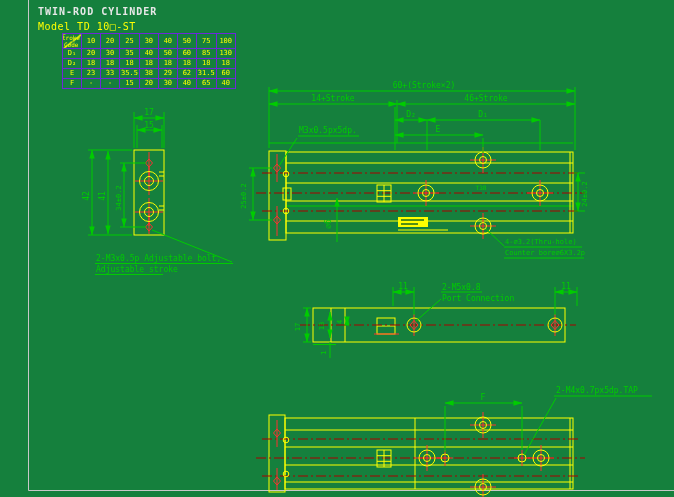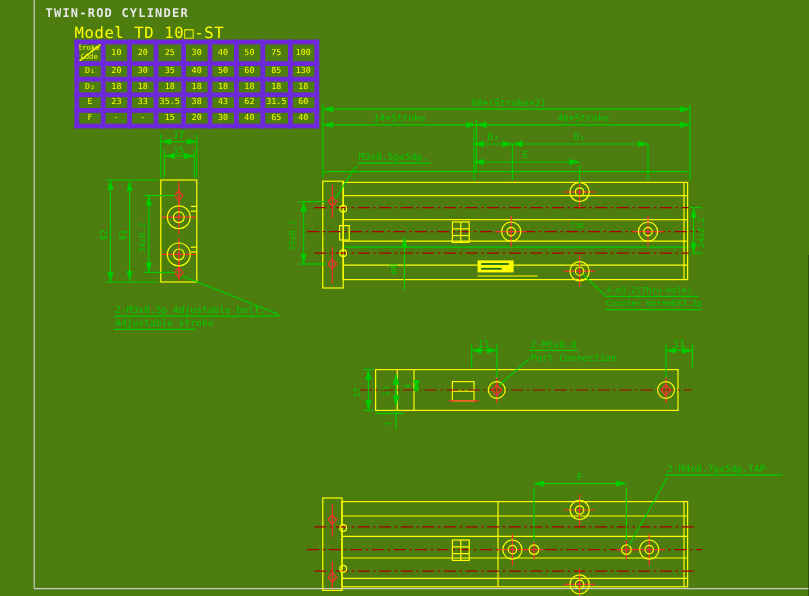--- a/index.html
+++ b/index.html
@@ -1,22 +1,22 @@
 <!DOCTYPE html>
 <html><head>
 <meta charset="utf-8">
 <style>
   html,body{margin:0;padding:0;background:#000;}
-  #screen{position:relative;width:674px;height:497px;background:#4d7c0f;overflow:hidden;
+  #screen{position:relative;width:674px;height:497px;background:#15803d;overflow:hidden;
           font-family:"DejaVu Sans Mono","DejaVu Sans",monospace;}
   .title{position:absolute;left:38px;top:6px;color:#e8e8e8;font-size:10px;font-weight:bold;letter-spacing:1px;white-space:pre;}
-  .model{position:absolute;left:38px;top:21px;color:#ffff00;font-size:13px;letter-spacing:0.5px;white-space:pre;margin-left:24px;}
+  .model{position:absolute;left:38px;top:21px;color:#ffff00;font-size:10px;letter-spacing:0.5px;white-space:pre;}
   table.spec{position:absolute;left:62px;top:33px;border-collapse:collapse;color:#ffff00;
              font-size:7px;text-align:center;table-layout:fixed;}
-  table.spec td{border:4px solid #6d28d9;padding:0 1px;height:9px;line-height:9px;width:16px;overflow:hidden;}
+  table.spec td{border:1px solid #6d28d9;padding:0 1px;height:9px;line-height:9px;width:16px;overflow:hidden;}
   table.spec tr.hdr td{height:14px;}
   td.corner{width:36px;position:relative;padding:0;
     background:linear-gradient(to bottom right,transparent 47%,#ffff00 47%,#ffff00 53%,transparent 53%);}
   td.corner .ct{position:absolute;top:0;right:1px;font-size:6px;line-height:7px;}
   td.corner .cb{position:absolute;bottom:0;left:1px;font-size:6px;line-height:7px;}
   td.rowlab{width:36px;}
   svg text{font-family:"DejaVu Sans Mono","DejaVu Sans",monospace;font-size:8px;}.tg{fill:#00cc00}.f7{font-size:7px}.f6{font-size:6px}
 </style>
 </head>
 <body>
@@ -63,21 +63,21 @@
       <td>18</td>
       <td>18</td>
       <td>18</td>
     </tr>
     <tr>
       <td class="rowlab">E</td>
       <td>23</td>
       <td>33</td>
       <td>35.5</td>
       <td>38</td>
-      <td>43</td>
+      <td>29</td>
       <td>62</td>
       <td>31.5</td>
       <td>60</td>
     </tr>
     <tr>
       <td class="rowlab">F</td>
       <td>-</td>
       <td>-</td>
       <td>15</td>
       <td>20</td>

